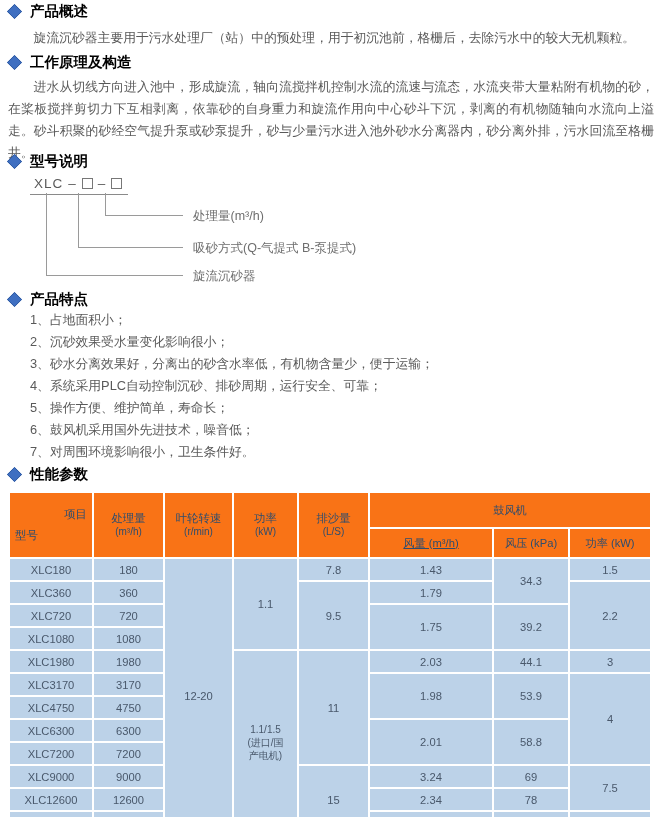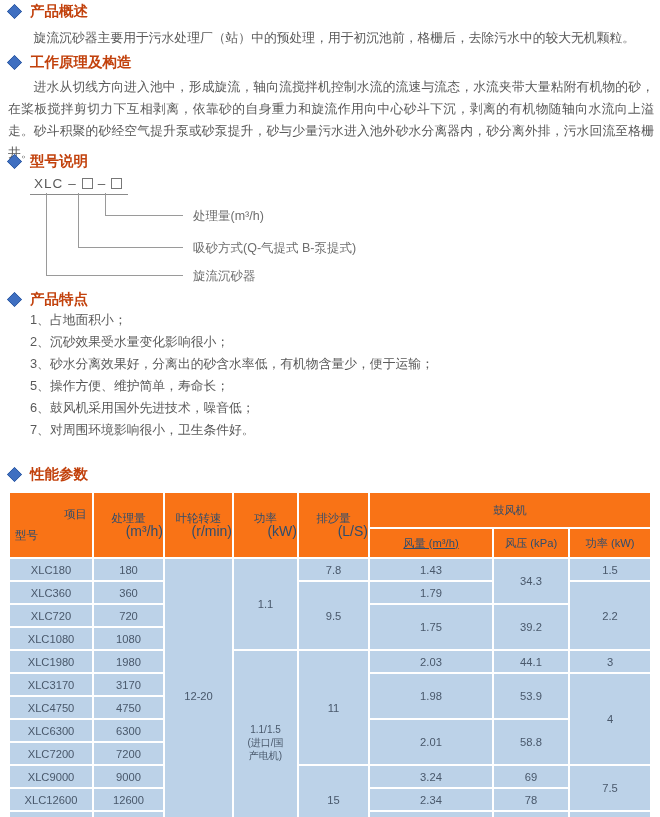--- a/index.html
+++ b/index.html
@@ -9,21 +9,21 @@
     font-family:"Liberation Sans","DejaVu Sans",sans-serif;
     color:#4c4c4c;
     position:relative;
     overflow:hidden;
   }
   #page { position:relative; width:660px; height:817px; background:#fff; }
 
   
   .sec-heading {
     position:absolute; left:8px; display:flex; align-items:center; gap:9px;
-    font-size:14.5px; font-weight:bold; color:#c2410c; height:20px; white-space:nowrap;
+    font-size:14.5px; font-weight:bold; color:#000000; height:20px; white-space:nowrap;
   }
   .diamond {
     width:13px; height:13px; background:#3f6fc1; border:1px solid #2b569e;
     transform:rotate(45deg) scale(.82); display:inline-block; flex:0 0 13px;
   }
 
   
   .para {
     position:absolute; left:8px; width:646px;
     font-size:12.8px; line-height:22px; color:#595959;
@@ -48,21 +48,21 @@
   
   #perf-table {
     position:absolute; left:8px; top:491px;
     border-collapse:separate; border-spacing:2px;
     table-layout:fixed; width:644px;
     font-size:11.2px; color:#49586b;
   }
   #perf-table td, #perf-table th { background:#bcd2e8; text-align:center; vertical-align:middle; padding:0; font-weight:normal; }
   #perf-table th { background:#f97316; color:#2e4d6e; }
   #perf-table .h-title { display:block; line-height:13px; font-size:11.4px; }
-  #perf-table .h-unit  { display:block; line-height:13px; font-size:14px;text-align:right; }
+  #perf-table .h-unit  { display:block; line-height:13px; font-size:10px; }
   .corner-cell { height:40px; }
   .corner-wrap { display:flex; flex-direction:column; justify-content:space-between; height:40px; padding:2px 5px; }
   .corner-top { align-self:flex-end; font-size:11.4px; }
   .corner-bottom { align-self:flex-start; font-size:11.4px; }
   #perf-table td { height:21px; }
   .note-cell { line-height:13px; font-size:10px; }
   .note-line { display:block; line-height:13px; }
 </style>
 </head>
 <body>
@@ -104,20 +104,21 @@
   </div>
 
   <div class="sec-heading" style="top:289px;">
     <span class="diamond"></span>
     <span>产品特点</span>
   </div>
   <ul id="features-list">
     <li>1、占地面积小；</li>
     <li>2、沉砂效果受水量变化影响很小；</li>
     <li>3、砂水分离效果好，分离出的砂含水率低，有机物含量少，便于运输；</li>
+    <li>4、系统采用PLC自动控制沉砂、排砂周期，运行安全、可靠；</li>
     <li>5、操作方便、维护简单，寿命长；</li>
     <li>6、鼓风机采用国外先进技术，噪音低；</li>
     <li>7、对周围环境影响很小，卫生条件好。</li>
   </ul>
 
   <div class="sec-heading" style="top:464px;">
     <span class="diamond"></span>
     <span>性能参数</span>
   </div>
 

